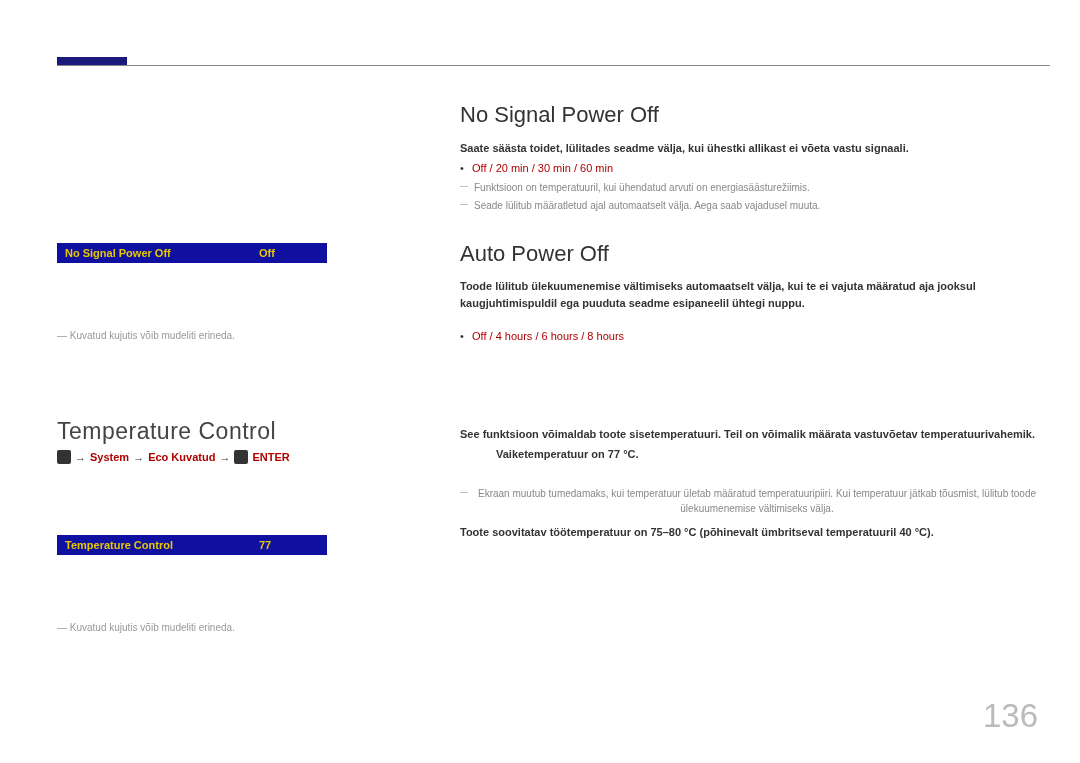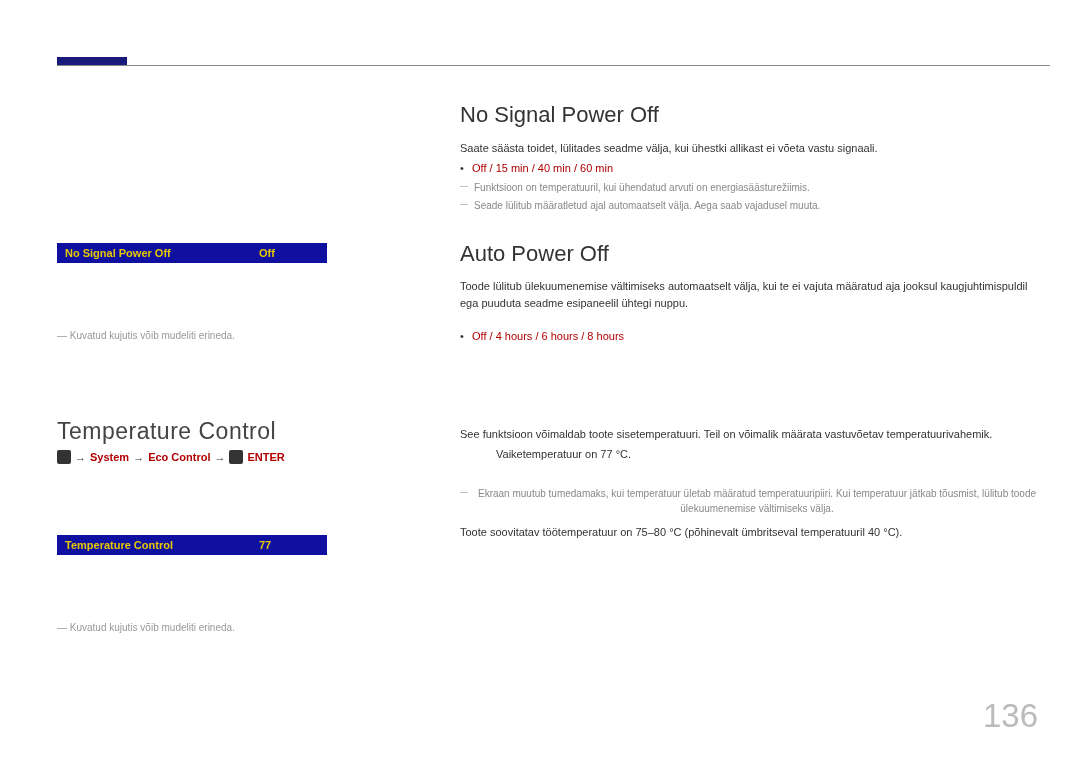--- a/index.html
+++ b/index.html
@@ -90,20 +90,21 @@
   .red-seg { color: #b00000; font-weight: 600; }
   .heading-right {
     font-size: 22px;
     font-weight: 300;
     color: #333;
   }
   .body-text {
     font-size: 11px;
     line-height: 1.55;
     color: #333;
+    font-weight: bold;
   }
   .bullet-line {
     font-size: 11px;
     line-height: 1.55;
     padding-left: 12px;
     position: relative;
   }
   .bullet-line::before {
     content: "•";
     position: absolute;
@@ -155,38 +156,38 @@
 </div>
 <div class="left-col footnote" id="foot1" style="position:absolute;">― Kuvatud kujutis võib mudeliti erineda.</div>
 
 <div class="left-col heading-left" id="heading-temp" style="position:absolute;">Temperature Control</div>
 
 <div class="left-col path-line" id="path-temp" style="position:absolute;">
   <span class="icon-box"></span>
   <span class="arrow">→</span>
   <span class="red-seg">System</span>
   <span class="arrow">→</span>
-  <span class="red-seg">Eco Control</span>
+  <span class="red-seg">Eco Kuvatud</span>
   <span class="arrow">→</span>
   <span class="icon-enter"></span>
   <span class="red-seg">ENTER</span>
 </div>
 
 <div class="left-col" id="ui-box-2" style="position:absolute;">
   <div class="ui-box">
     <span class="left-label">Temperature Control</span>
     <span class="right-label">77</span>
   </div>
 </div>
 <div class="left-col footnote" id="foot2" style="position:absolute;">― Kuvatud kujutis võib mudeliti erineda.</div>
 
 <div class="right-col heading-right" style="position:absolute; top:102px;">No Signal Power Off</div>
 <div class="right-col body-text" style="position:absolute; top:140px;">Saate säästa toidet, lülitades seadme välja, kui ühestki allikast ei võeta vastu signaali.</div>
 <div class="right-col bullet-line" style="position:absolute; top:160px;">
-  <span class="red-options">Off / 15 min / 40 min / 60 min</span>
+  <span class="red-options">Off / 20 min / 30 min / 60 min</span>
 </div>
 <div class="right-col dash-note" style="position:absolute; top:180px;">Funktsioon on temperatuuril, kui ühendatud arvuti on energiasäästurežiimis.</div>
 <div class="right-col dash-note" style="position:absolute; top:198px;">Seade lülitub määratletud ajal automaatselt välja. Aega saab vajadusel muuta.</div>
 
 <div class="right-col heading-right" style="position:absolute; top:241px;">Auto Power Off</div>
 <div class="right-col body-text" style="position:absolute; top:278px;">Toode lülitub ülekuumenemise vältimiseks automaatselt välja, kui te ei vajuta määratud aja jooksul kaugjuhtimispuldil ega puuduta seadme esipaneelil ühtegi nuppu.</div>
 <div class="right-col bullet-line" style="position:absolute; top:328px;">
   <span class="red-options">Off / 4 hours / 6 hours / 8 hours</span>
 </div>
 

